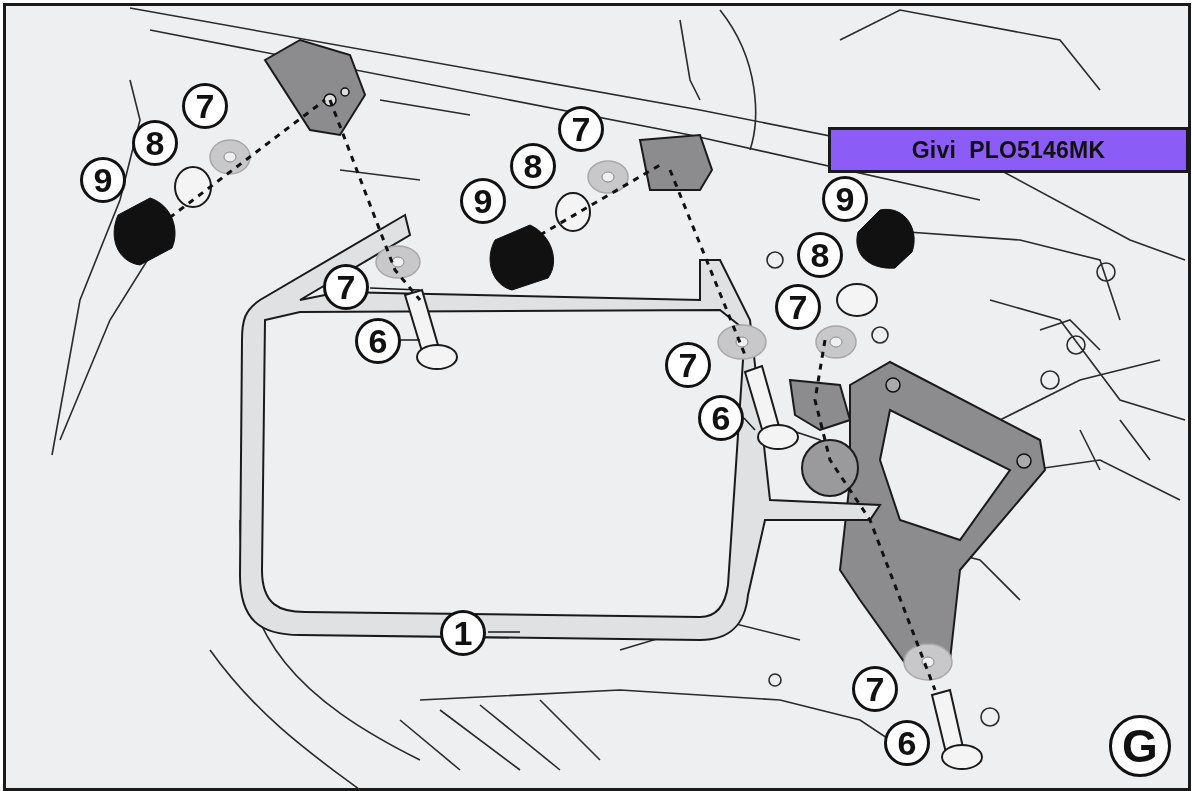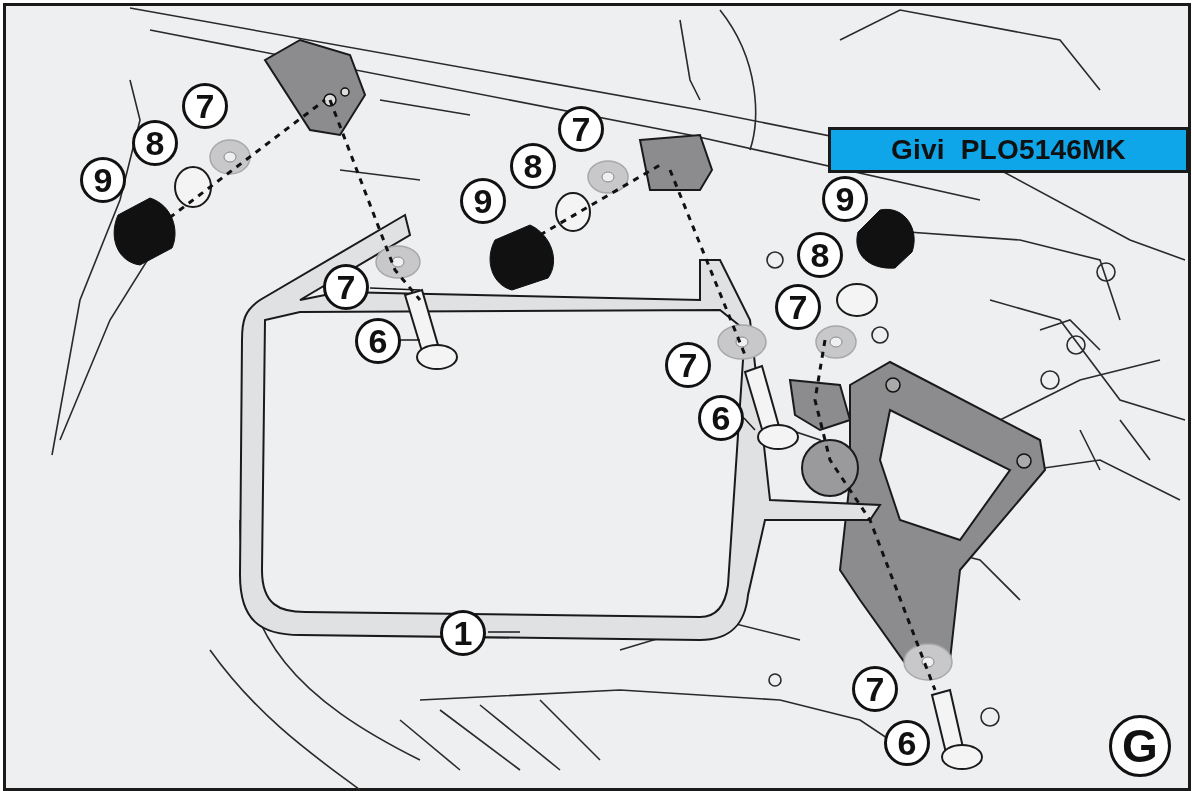--- a/index.html
+++ b/index.html
@@ -1,19 +1,19 @@
 <!DOCTYPE html>
 <html><head>
 <meta charset="utf-8">
 <style>
   html,body{margin:0;padding:0;background:#ffffff;}
   body{width:1192px;height:791px;overflow:hidden;position:relative;font-family:"Liberation Sans",sans-serif;}
   #stage{position:absolute;left:0;top:0;width:1192px;height:791px;}
   .frame{position:absolute;left:3px;top:3px;width:1182px;height:782px;border:3px solid #1a1a1a;background:#eeeff1;box-sizing:content-box;}
-  .label-box{position:absolute;left:828px;top:127px;width:355px;height:40px;background:#0ea5e9;border:3px solid #1a1a1a;display:flex;align-items:center;justify-content:center;font-weight:bold;font-size:28px;color:#111;letter-spacing:0.2px;white-space:pre;}
+  .label-box{position:absolute;left:828px;top:127px;width:355px;height:40px;background:#8b5cf6;border:3px solid #1a1a1a;display:flex;align-items:center;justify-content:center;font-weight:bold;font-size:23px;color:#111;letter-spacing:0.2px;white-space:pre;}
   .callout{position:absolute;width:46px;height:46px;border:3px solid #111;border-radius:50%;background:#fff;display:flex;align-items:center;justify-content:center;font-weight:bold;font-size:34px;color:#111;box-sizing:border-box;font-family:"Liberation Sans",sans-serif;}
   .step{position:absolute;left:1109px;top:715px;width:62px;height:62px;border:3px solid #111;border-radius:50%;background:#fff;display:flex;align-items:center;justify-content:center;font-weight:bold;font-size:46px;color:#111;box-sizing:border-box;}
   svg{position:absolute;left:0;top:0;}
 </style>
 </head>
 <body>
 
 <div id="stage">
   <div class="frame"></div>
 

